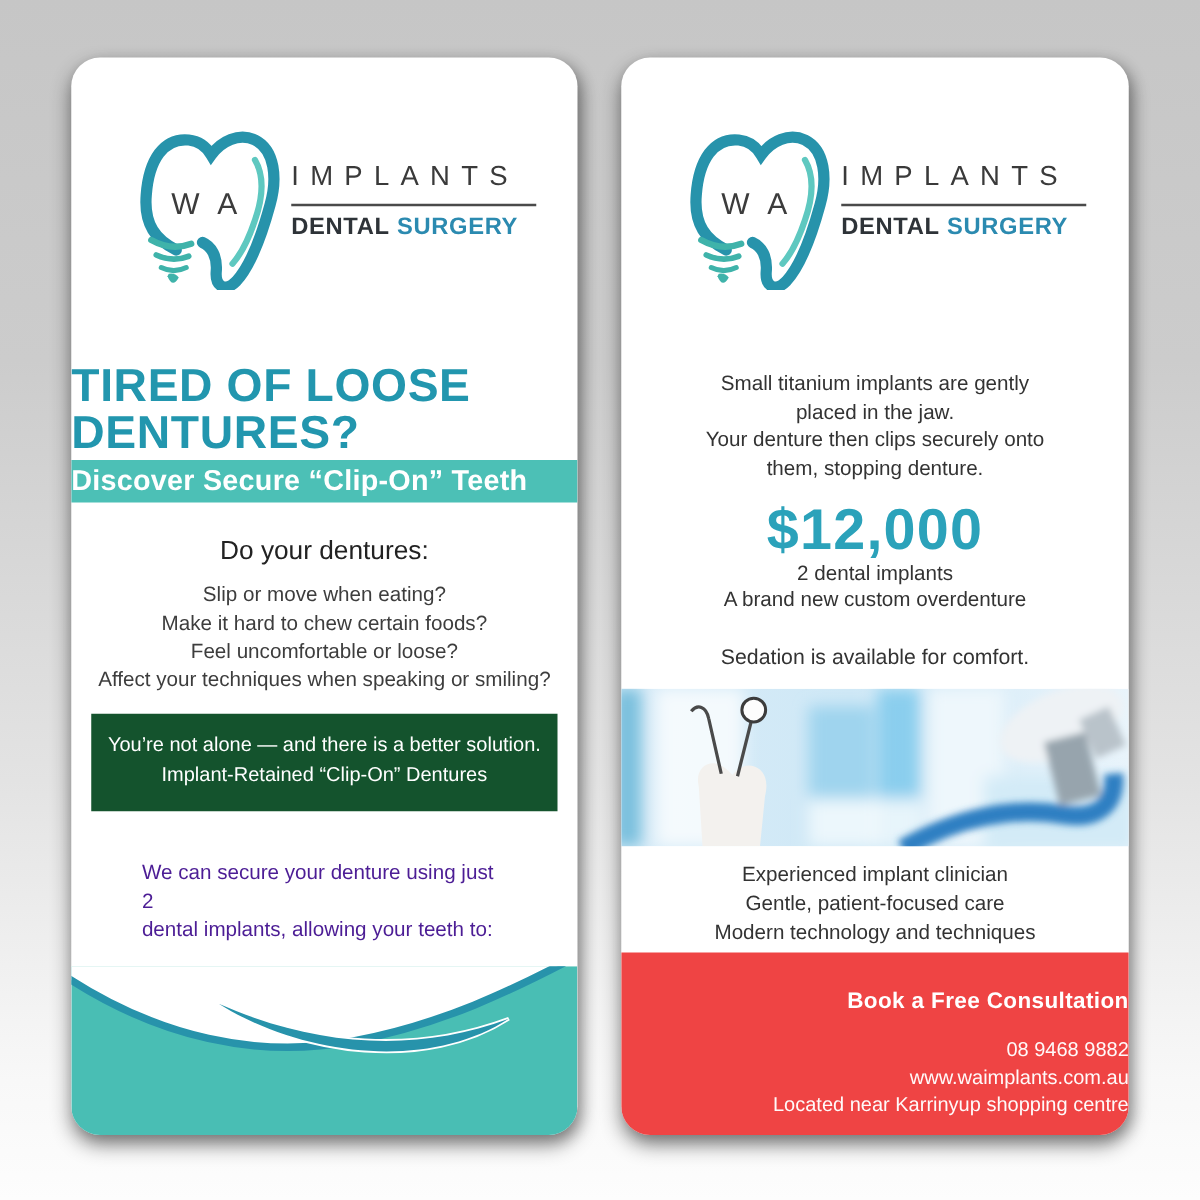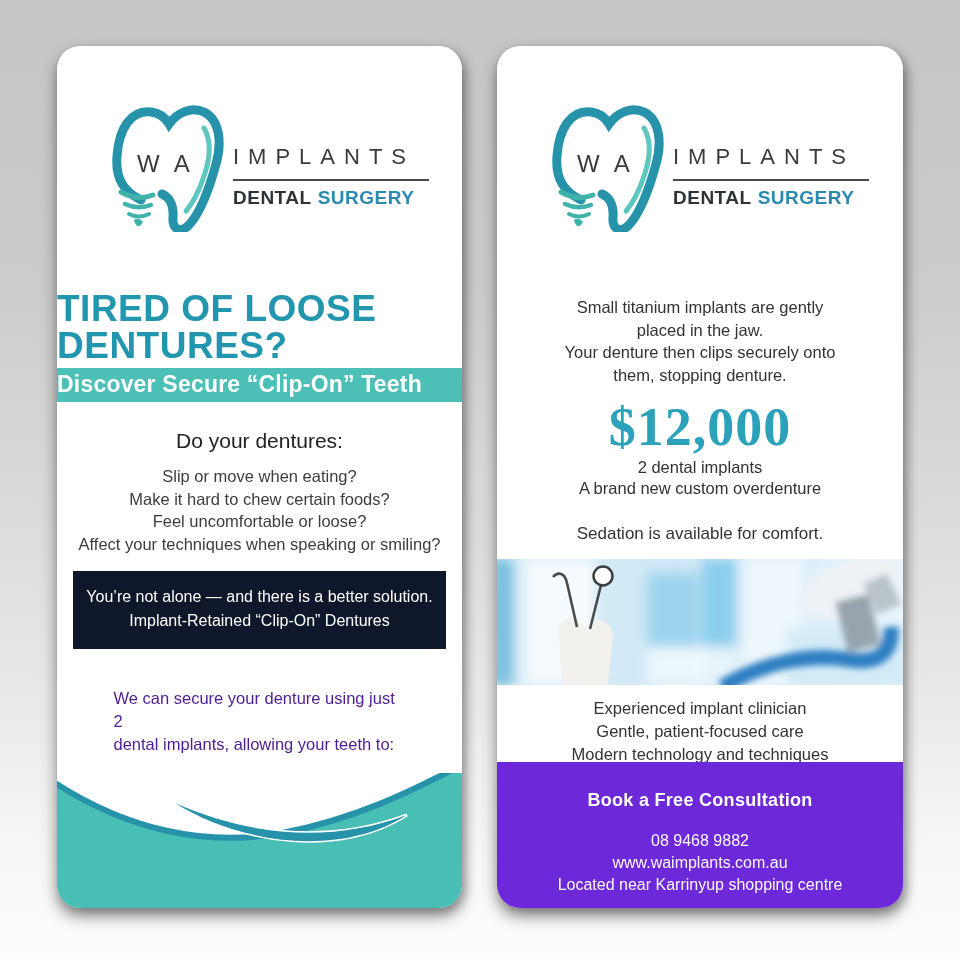--- a/index.html
+++ b/index.html
@@ -18,66 +18,66 @@
   .card.left{left:57px;}
   .card.right{left:497px;width:406px;}
 
   
   .logo{position:relative;width:330px;height:138px;margin:54px 0 0 50px;}
   .logo .tooth{position:absolute;left:0;top:0;}
   .logo .wa{
     position:absolute;left:30px;top:50px;font-size:24px;letter-spacing:15px;
     color:#3c3c3c;font-weight:400;
   }
-  .logo .wordmark{position:absolute;left:126px;top:44px;width:196px;}
+  .logo .wordmark{position:absolute;left:126px;top:28px;width:196px;}
   .logo .implants{
     font-size:22px;letter-spacing:9px;color:#3a3a3a;font-weight:500;white-space:nowrap;
   }
   .logo .rule{border:none;border-top:2px solid #4a4a4a;margin:9px 0 6px 0;width:196px;}
   .logo .ds{font-size:19px;font-weight:700;letter-spacing:.5px;white-space:nowrap;}
   .logo .ds .dental{color:#2e3338;}
   .logo .ds .surgery{color:#2b8ab0;margin-left:6px;}
 
   
   .headline{
     margin-top:52px;text-align:left;color:#2296ae;font-weight:800;
     font-size:37px;line-height:1.0;letter-spacing:.5px;
   }
   .banner{
     margin-top:4px;background:#4cc0b6;color:#ffffff;text-align:left;
     font-size:23px;font-weight:700;padding:3px 0 4px 0;letter-spacing:.2px;
   }
   .sec-title{margin-top:27px;text-align:center;font-size:21px;font-weight:400;color:#222222;}
   .questions{margin-top:12px;text-align:center;font-size:16.5px;line-height:22.5px;color:#3d3d3d;}
   .callout{
-    margin:16px 16px 0 16px;background:#0f172a;color:#ffffff;text-align:center;
+    margin:16px 16px 0 16px;background:#14532d;color:#ffffff;text-align:center;
     font-size:16px;line-height:1.5;padding:14px 8px 16px 8px;
   }
   .bodycopy{
     margin:38px auto 0 auto;width:292px;text-align:left;
     font-size:16.5px;line-height:23px;color:#4c1d95;
   }
   .benefits{margin:16px auto 0 auto;width:292px;font-size:17px;line-height:26px;color:#2b2b2b;}
   .benefit{display:flex;align-items:baseline;}
   .benefit .check{font-size:13px;margin-right:7px;color:#2b2b2b;}
   .wave{position:absolute;left:0;bottom:0;width:100%;height:135px;}
 
   
   .intro{margin-top:58px;text-align:center;font-size:16.5px;line-height:22.5px;color:#333333;}
   .price{
-    margin-top:14px;text-align:center;font-size:54px;font-weight:800;
-    color:#2ba2ba;letter-spacing:1px;line-height:1;font-family:Liberation Serif, serif;
+    margin-top:14px;text-align:center;font-size:46px;font-weight:800;
+    color:#2ba2ba;letter-spacing:1px;line-height:1;
   }
   .price-sub{margin-top:3px;text-align:center;font-size:16.5px;line-height:21px;color:#333333;}
   .sedation{margin-top:25px;text-align:center;font-size:17px;color:#333333;}
   .photo{margin-top:15px;width:100%;height:126px;display:block;}
   .clinic-benefits{margin-top:12px;text-align:center;font-size:16.5px;line-height:23px;color:#333333;}
   .footer{
     position:absolute;left:0;bottom:0;width:100%;height:146px;
-    background:#6d28d9;color:#ffffff;text-align:center;
+    background:#ef4444;color:#ffffff;text-align:right;
   }
   .footer .cta{padding-top:28px;font-size:18px;font-weight:700;letter-spacing:.3px;}
   .footer .contact{margin-top:19px;font-size:16px;line-height:22px;color:rgba(255,255,255,.97);}
 </style>
 </head>
 <body>
 
 <div class="stage">
 
   <div class="card left">

